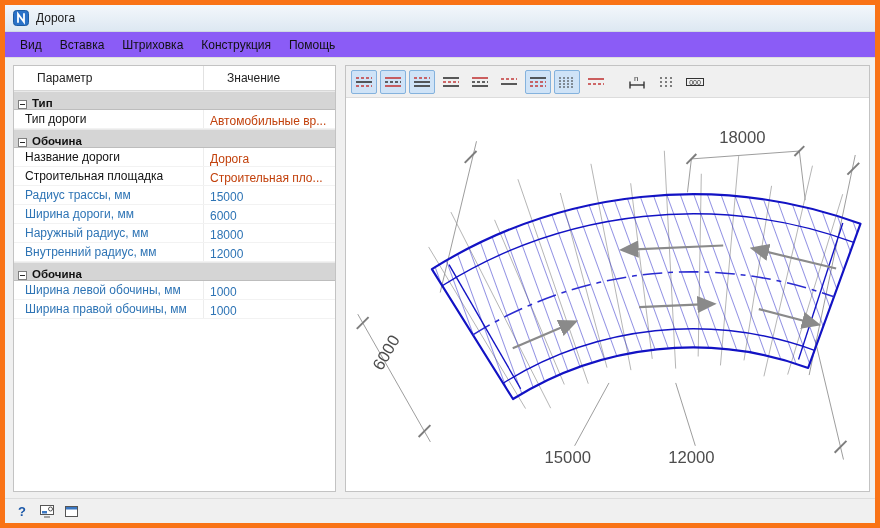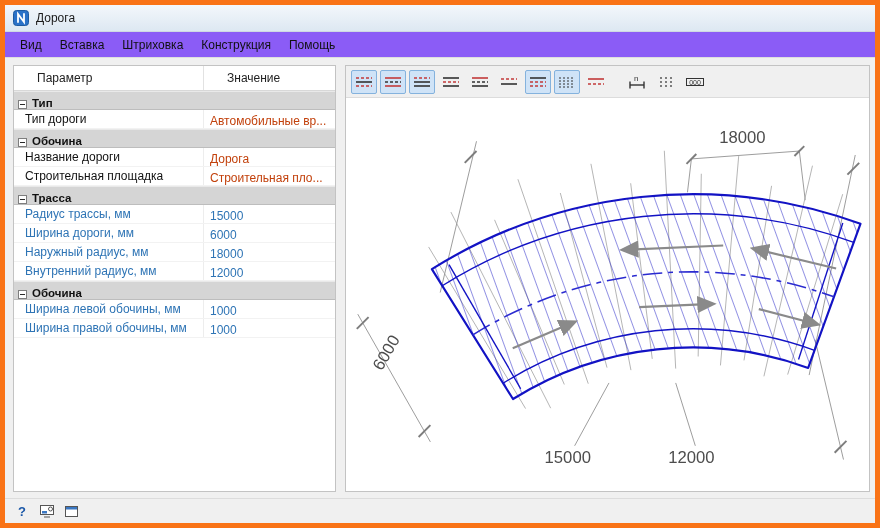--- a/index.html
+++ b/index.html
@@ -84,26 +84,20 @@
       </div>
       <div class="pg-row">
         <div class="pg-cell name">Название дороги</div>
         <div class="pg-cell value">Дорога</div>
       </div>
       <div class="pg-row">
         <div class="pg-cell name">Строительная площадка</div>
         <div class="pg-cell value">Строительная пло...</div>
       </div>
 
-      <div class="pg-row section">
-        <span class="collapse-box">
-            <span class="minus"></span>
-          </span>
-        <span class="section-label">Трасса</span>
-      </div>
       <div class="pg-row editable">
         <div class="pg-cell name">Радиус трассы, мм</div>
         <div class="pg-cell value">15000</div>
       </div>
 
       <div class="pg-row editable">
         <div class="pg-cell name">Ширина дороги, мм</div>
         <div class="pg-cell value">6000</div>
       </div>
       <div class="pg-row editable">

